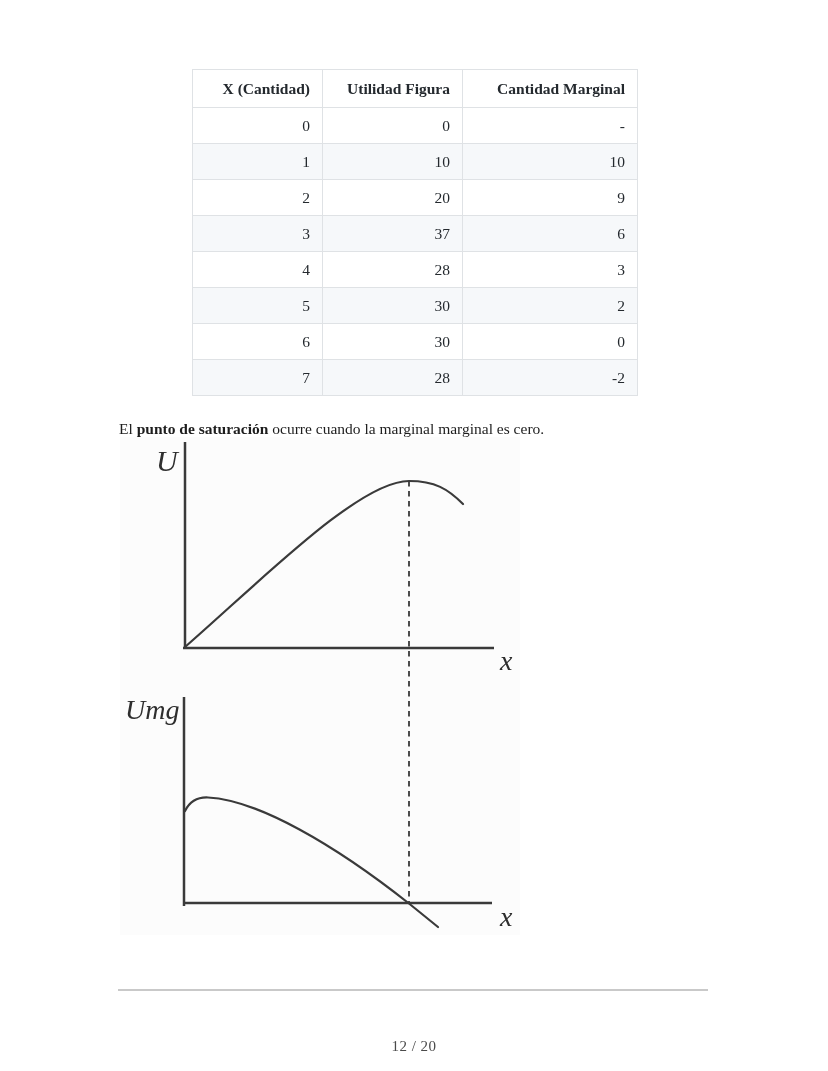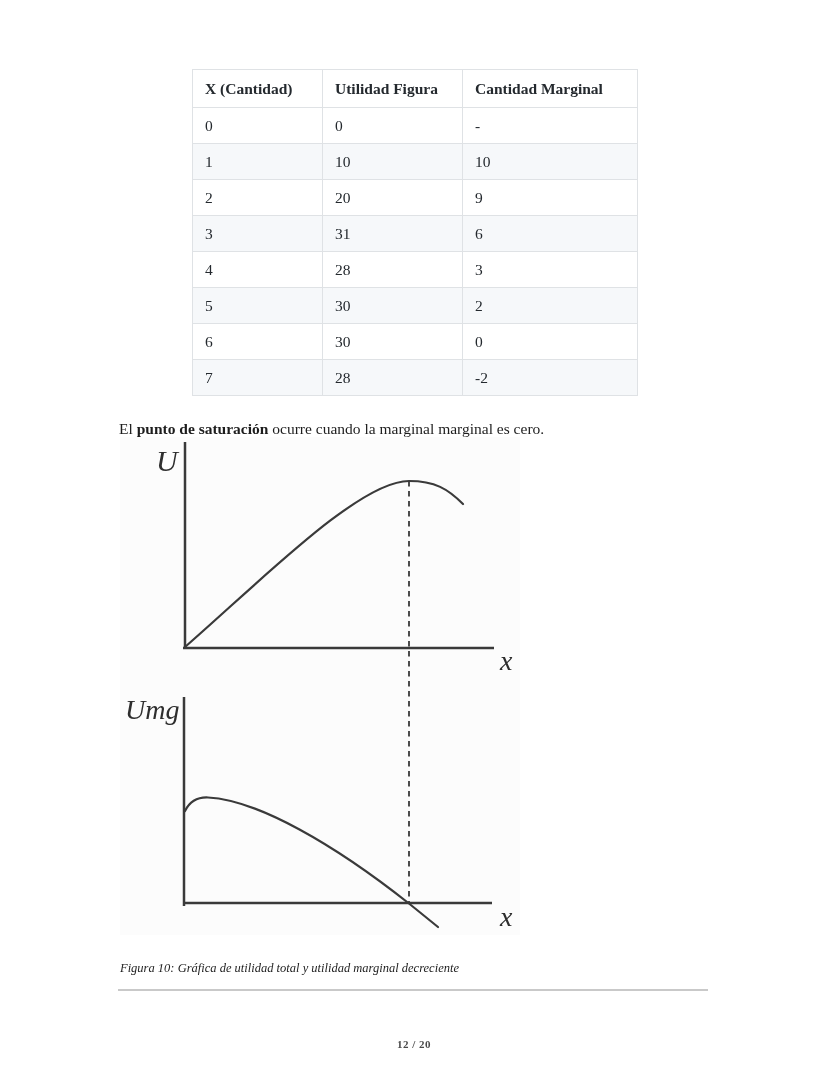--- a/index.html
+++ b/index.html
@@ -16,21 +16,21 @@
   .data-table {
     position: absolute;
     left: 192px;
     top: 69px;
     border-collapse: collapse;
     font-size: 15.5px;
     color: #24292e;
   }
   .data-table th, .data-table td {
     border: 1px solid #dfe2e5;
-    text-align: left;
+    text-align: right;
     padding: 8px 12px;
     height: 19px;
     box-sizing: content-box;
   }
   .data-table th { font-weight: bold; padding-top: 9px; padding-bottom: 9px; }
   .data-table col.c1 { width: 130px; }
   .data-table col.c2 { width: 140px; }
   .data-table col.c3 { width: 175px; }
   .data-table tr.striped td { background: #f6f8fa; }
   
@@ -78,22 +78,22 @@
     height: 2px;
     background: #c9c9c9;
   }
   
   .page-num {
     position: absolute;
     left: 0;
     top: 1038px;
     width: 100%;
     text-align: center;
-    font-size: 11px;
-    font-weight: 700;
+    font-size: 15px;
+    font-weight: 400;
     letter-spacing: 0.5px;
     color: #4a4a4a;
   }
 </style>
 </head>
 <body>
 
 <div class="page">
 
   <table class="data-table">
@@ -120,21 +120,21 @@
           <td>10</td>
           <td>10</td>
         </tr>
         <tr>
           <td>2</td>
           <td>20</td>
           <td>9</td>
         </tr>
         <tr class="striped">
           <td>3</td>
-          <td>31</td>
+          <td>37</td>
           <td>6</td>
         </tr>
         <tr>
           <td>4</td>
           <td>28</td>
           <td>3</td>
         </tr>
         <tr class="striped">
           <td>5</td>
           <td>30</td>
@@ -171,19 +171,18 @@
         <line x1="64" y1="260" x2="64" y2="469" stroke="#3a3a3a" stroke-width="2.5"></line>
         <line x1="63" y1="466" x2="372" y2="466" stroke="#3a3a3a" stroke-width="2.5"></line>
         <text class="fig-label" x="380" y="489" font-size="28">x</text>
         <path d="M 65 374 C 70 364, 77 360, 88 360.5 C 138 363, 215 408, 289 466.5 L 318 490" fill="none" stroke="#3a3a3a" stroke-width="2.2" stroke-linecap="round"></path>
       </g>
 
       <line x1="289" y1="44" x2="289" y2="466" stroke="#3a3a3a" stroke-width="1.8" stroke-dasharray="5.5 4.5"></line>
     </svg>
   </div>
 
-  <div class="caption">Figura 10: Gráfica de utilidad total y utilidad marginal decreciente</div>
 
   <div class="rule"></div>
 
   <div class="page-num">12 / 20</div>
 
 </div>
 
 </body></html>

